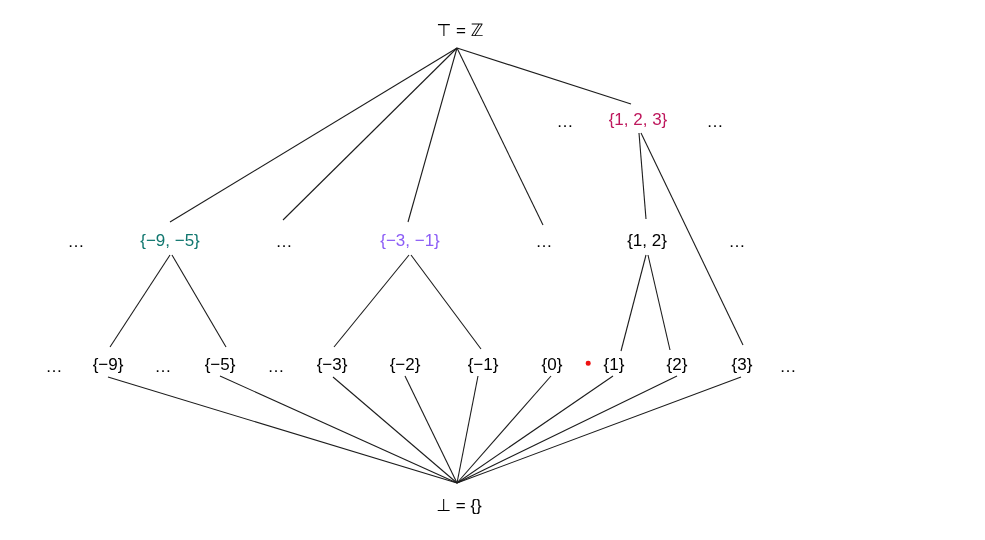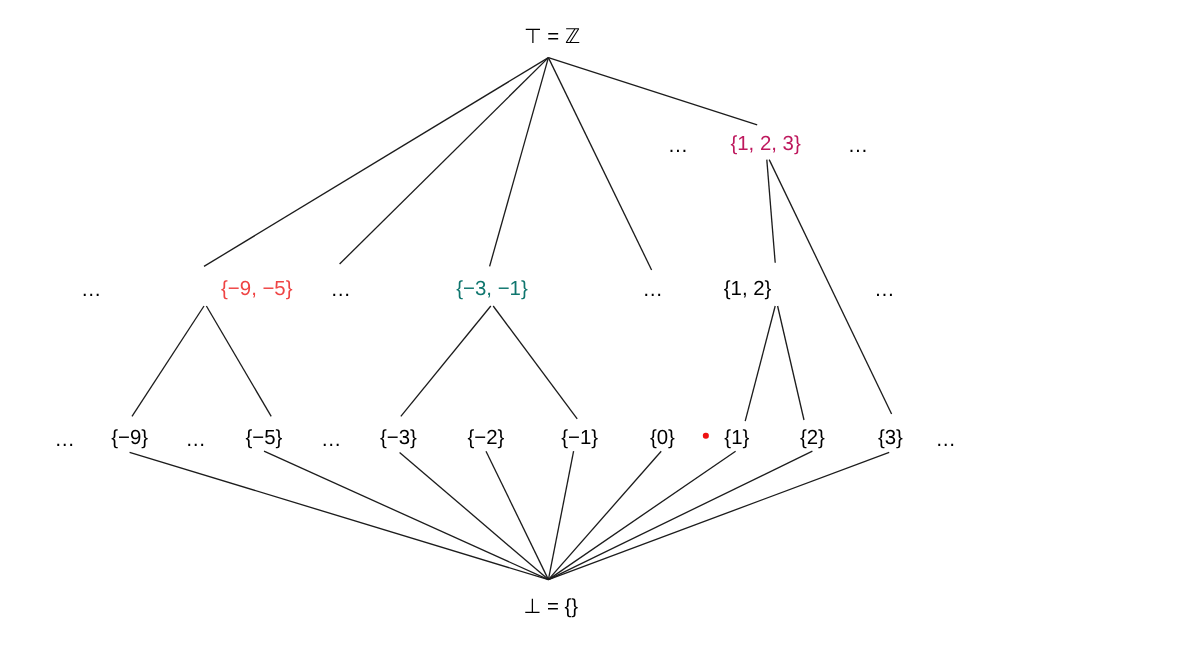--- a/index.html
+++ b/index.html
@@ -64,25 +64,25 @@
       <line x1="613" y1="376" x2="457" y2="483" stroke="#1c1c1c" stroke-width="1.1"></line>
       <line x1="677" y1="376" x2="457" y2="483" stroke="#1c1c1c" stroke-width="1.1"></line>
       <line x1="741" y1="377" x2="457" y2="483" stroke="#1c1c1c" stroke-width="1.1"></line>
     </svg>
   <div id="nodes-layer">
       <div class="node" style="left: 460px; top: 31px; color: rgb(0, 0, 0);">⊤ = ℤ</div>
       <div class="node" style="left: 565px; top: 122px; color: rgb(0, 0, 0);">…</div>
       <div class="node" style="left: 638px; top: 120px; color: #be185d;">{1, 2, 3}</div>
       <div class="node" style="left: 715px; top: 122px; color: rgb(0, 0, 0);">…</div>
       <div class="node" style="left: 76px; top: 242px; color: rgb(0, 0, 0);">…</div>
-      <div class="node" style="left: 170px; top: 241px; color: #ef4444; margin-left: 44px;">{−9, −5}</div>
+      <div class="node" style="left: 170px; top: 241px; color: #0f766e;">{−9, −5}</div>
       <div class="node" style="left: 284px; top: 242px; color: rgb(0, 0, 0);">…</div>
-      <div class="node" style="left: 410px; top: 241px; color: #0f766e;">{−3, −1}</div>
+      <div class="node" style="left: 410px; top: 241px; color: #8b5cf6;">{−3, −1}</div>
       <div class="node" style="left: 544px; top: 242px; color: rgb(0, 0, 0);">…</div>
-      <div class="node" style="left: 623px; top: 241px; color: rgb(0, 0, 0);">{1, 2}</div>
+      <div class="node" style="left: 647px; top: 241px; color: rgb(0, 0, 0);">{1, 2}</div>
       <div class="node" style="left: 737px; top: 242px; color: rgb(0, 0, 0);">…</div>
       <div class="node" style="left: 54px; top: 367px; color: rgb(0, 0, 0);">…</div>
       <div class="node" style="left: 108px; top: 365px; color: rgb(0, 0, 0);">{−9}</div>
       <div class="node" style="left: 163px; top: 367px; color: rgb(0, 0, 0);">…</div>
       <div class="node" style="left: 220px; top: 365px; color: rgb(0, 0, 0);">{−5}</div>
       <div class="node" style="left: 276px; top: 367px; color: rgb(0, 0, 0);">…</div>
       <div class="node" style="left: 332px; top: 365px; color: rgb(0, 0, 0);">{−3}</div>
       <div class="node" style="left: 405px; top: 365px; color: rgb(0, 0, 0);">{−2}</div>
       <div class="node" style="left: 483px; top: 365px; color: rgb(0, 0, 0);">{−1}</div>
       <div class="node" style="left: 552px; top: 365px; color: rgb(0, 0, 0);">{0}</div>

